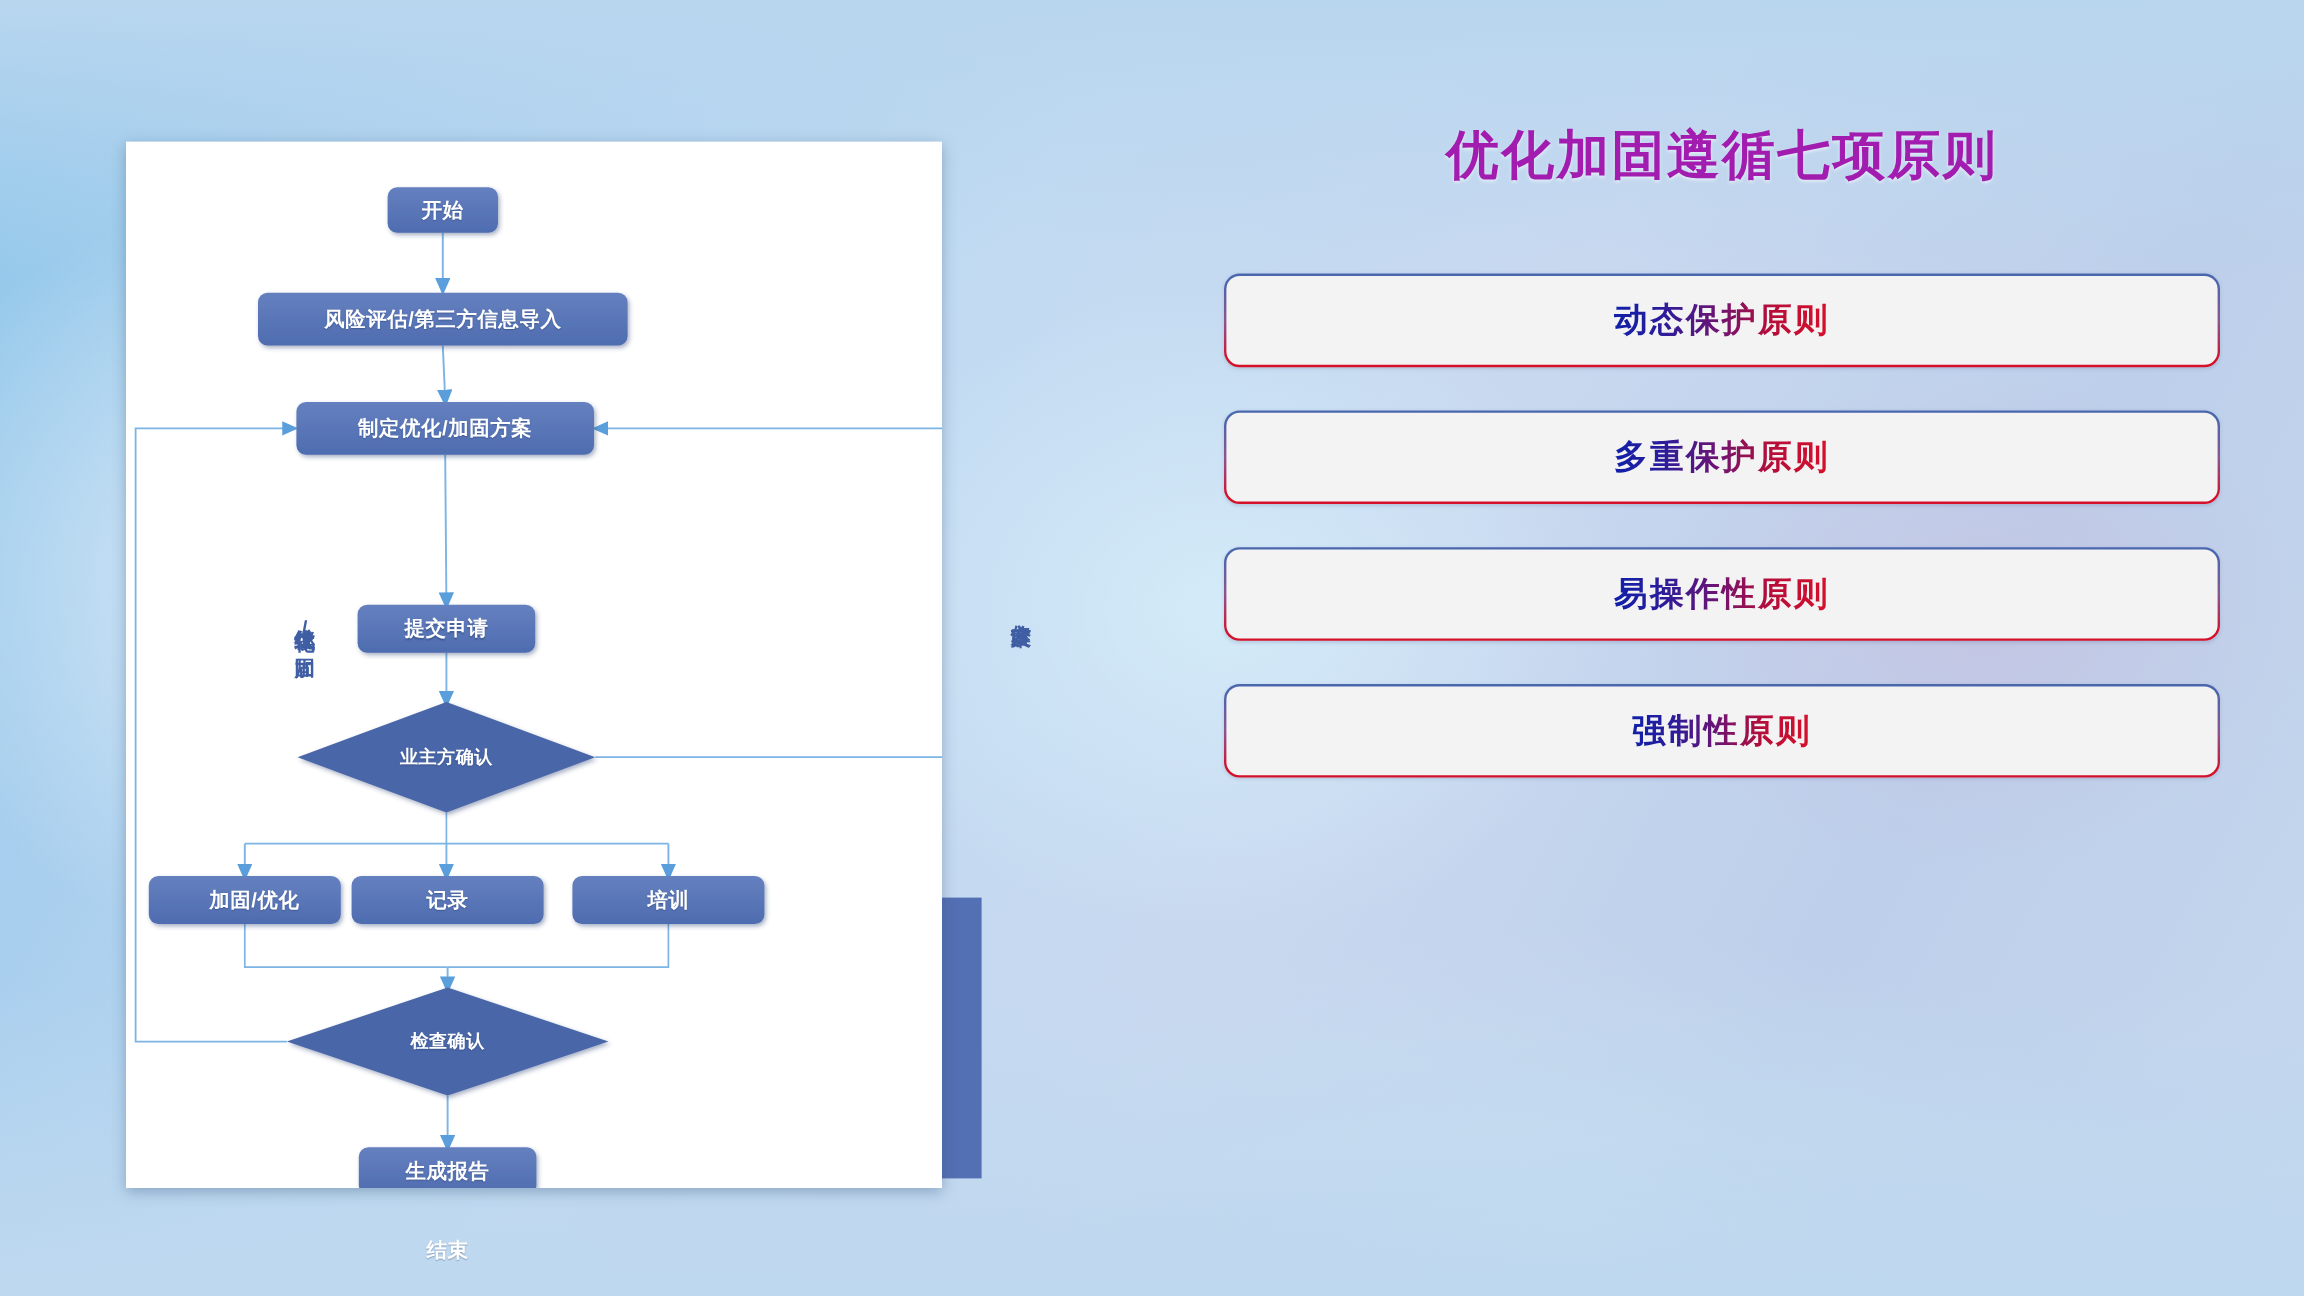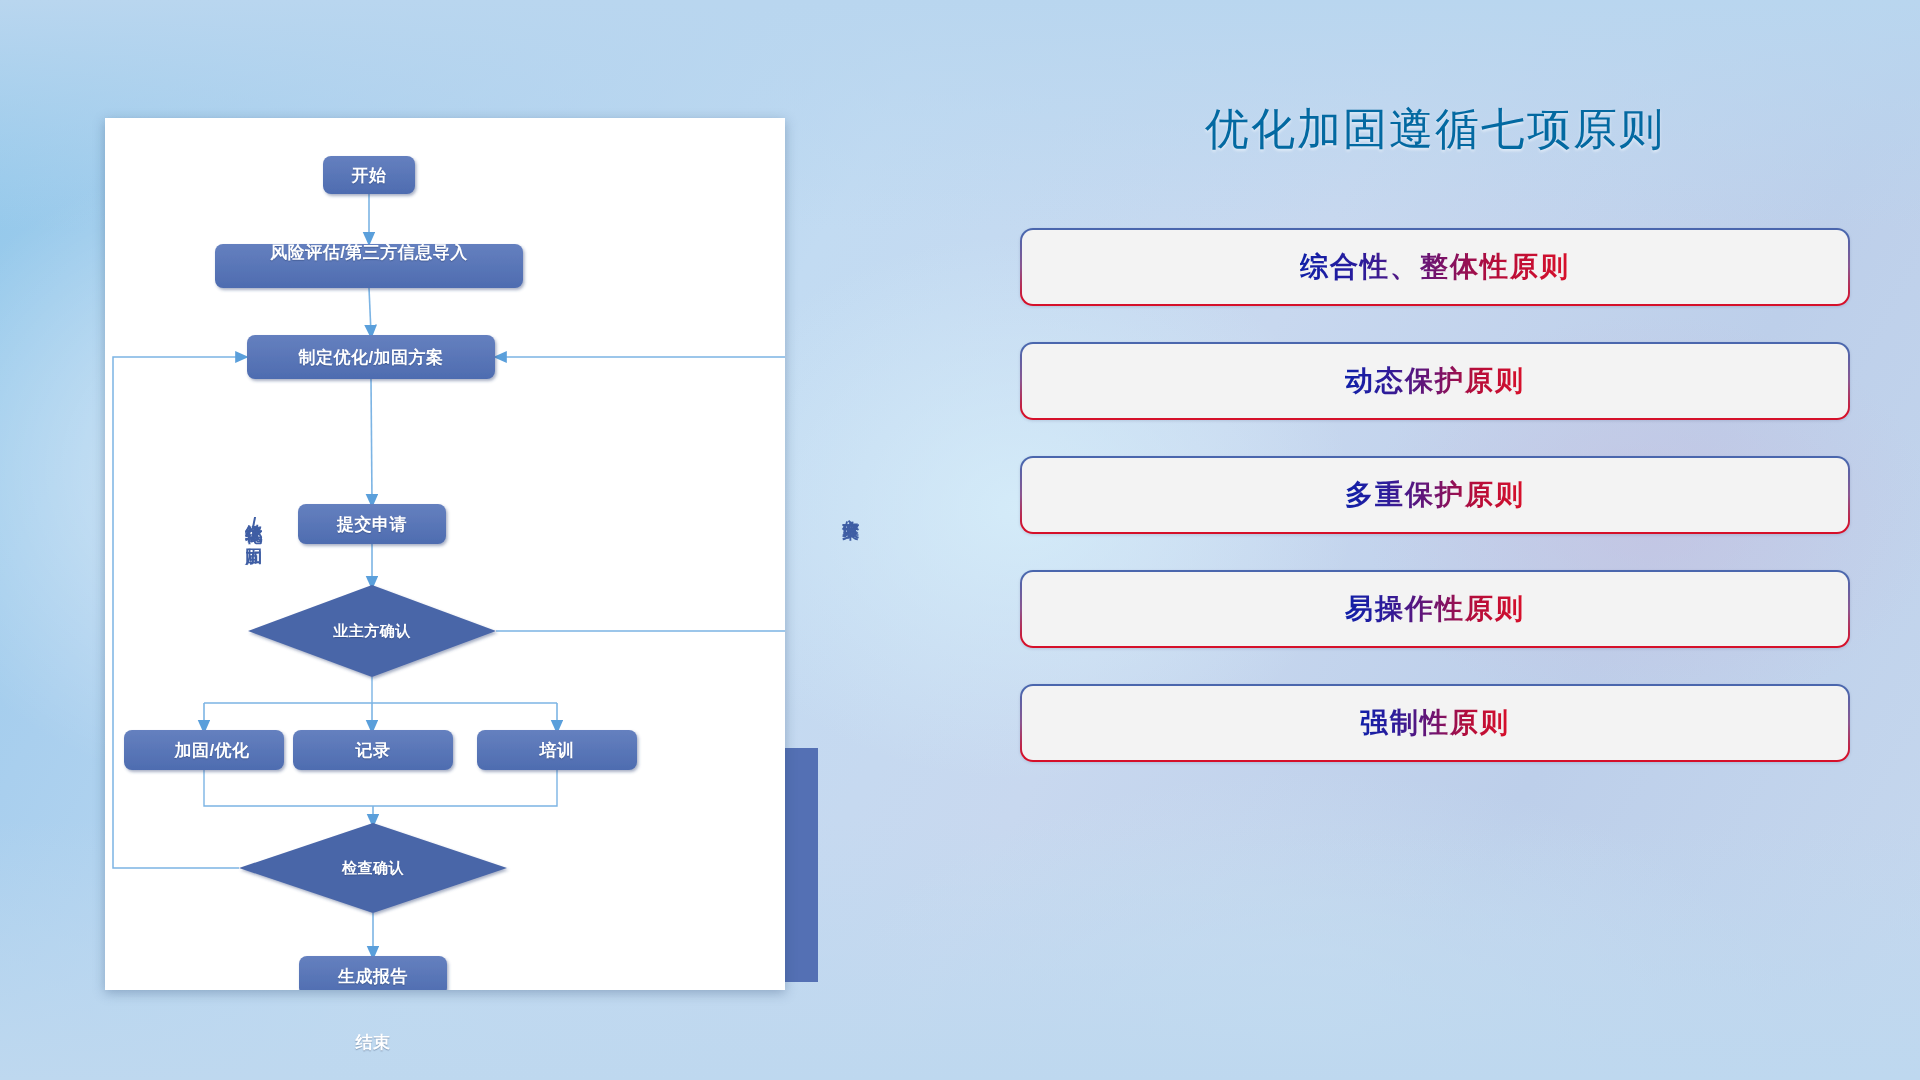--- a/index.html
+++ b/index.html
@@ -71,22 +71,22 @@
   #lbl-left{left:140px;top:392px;}
   #lbl-right{left:737px;top:388px;}
 
   
   #principles-panel{
     position:absolute;left:1020px;top:100px;width:830px;height:900px;
   }
   #panel-title{
     position:absolute;left:0;top:0;width:830px;
     text-align:center;
-    font-size:44px;font-weight:400;
-    color:#0369a1;
+    font-size:44px;font-weight:700;
+    color:#a21caf;
     letter-spacing:2px;
     text-shadow:0 2px 3px rgba(255,255,255,.55);
   }
   #cards-wrap{
     position:absolute;left:0;top:128px;width:830px;
   }
   .principle-card{
     position:relative;
     height:74px;
     margin-bottom:36px;
@@ -184,21 +184,21 @@
       <rect x="19" y="612" width="160" height="40" rx="8" fill="url(#nodeGrad)"></rect>
       <rect x="188" y="612" width="160" height="40" rx="8" fill="url(#nodeGrad)"></rect>
       <rect x="372" y="612" width="160" height="40" rx="8" fill="url(#nodeGrad)"></rect>
       <polygon points="268,705 402,750 268,795 134,750" fill="#4a66a8"></polygon>
       <rect x="194" y="838" width="148" height="40" rx="8" fill="url(#nodeGrad)"></rect>
       <rect x="220" y="905" width="96" height="38" rx="8" fill="url(#nodeGrad)"></rect>
     </g>
   </svg>
 
   <div class="fl-box-text" style="left:264px;top:57px;">开始</div>
-  <div class="fl-box-text" style="left:264px;top:134px;">风险评估/第三方信息导入</div>
+  <div class="fl-box-text" style="left:264px;top:148px;">风险评估/第三方信息导入</div>
   <div class="fl-box-text" style="left:266px;top:239px;">制定优化/加固方案</div>
   <div class="fl-box-text" style="left:267px;top:406px;">提交申请</div>
   <div class="fl-dia-text" style="left:267px;top:513px;">业主方确认</div>
   <div class="fl-box-text" style="left:107px;top:632px;">加固/优化</div>
   <div class="fl-box-text" style="left:268px;top:632px;">记录</div>
   <div class="fl-box-text" style="left:452px;top:632px;">培训</div>
   <div class="fl-dia-text" style="left:268px;top:750px;">检查确认</div>
   <div class="fl-box-text" style="left:268px;top:858px;">生成报告</div>
   <div class="fl-box-text" style="left:268px;top:924px;">结束</div>
 
@@ -206,25 +206,20 @@
   <div class="fl-edge-label" id="lbl-right">方案修改</div>
 </div>
 
 <div id="principles-panel">
 
   <div id="panel-title">优化加固遵循七项原则</div>
 
   <div id="cards-wrap">
 
 
-    <div class="principle-card">
-      <div class="principle-card-inner">
-        <span class="principle-label">综合性、整体性原则</span>
-      </div>
-    </div>
 
     <div class="principle-card">
       <div class="principle-card-inner">
         <span class="principle-label">动态保护原则</span>
       </div>
     </div>
 
     <div class="principle-card">
       <div class="principle-card-inner">
         <span class="principle-label">多重保护原则</span>

